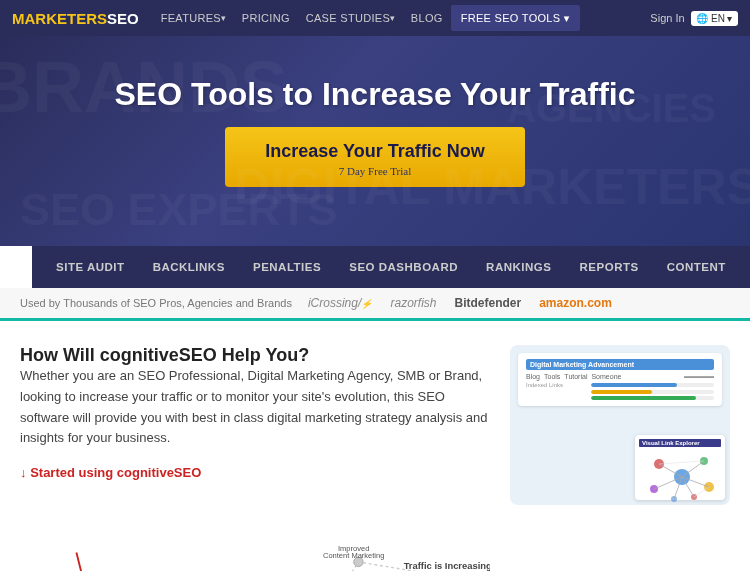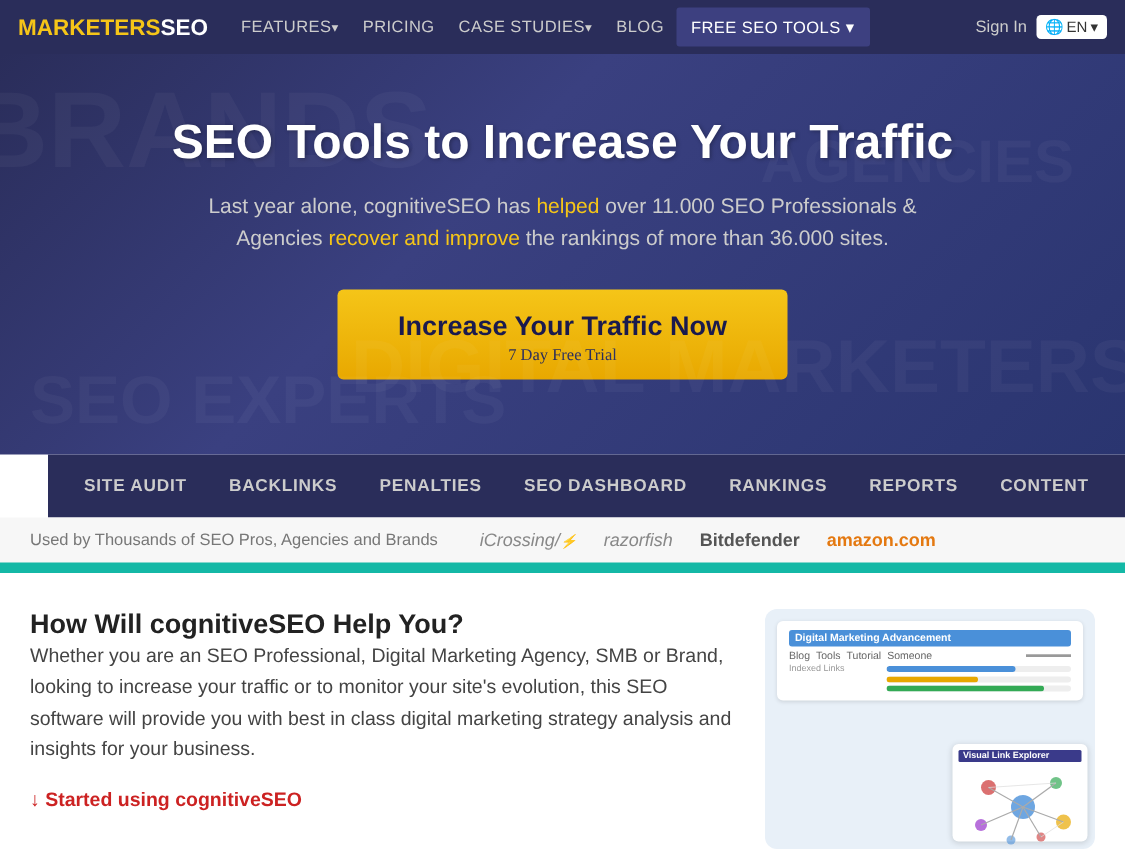--- a/index.html
+++ b/index.html
@@ -150,25 +150,25 @@
       cursor: pointer;
       padding: 0 8px;
       height: 42px;
       display: flex;
       align-items: center;
     }
 
     
     .brand-bar {
       background: #f7f7f7;
-      border-bottom: 7px solid #14b8a6;
+      border-bottom: 3px solid #14b8a6;
       padding: 8px 20px;
       display: flex;
       align-items: center;
-      gap: 28px;
+      gap: 16px;
       font-size: 11px;
       color: #777;
     }
     .brand-logos {
       display: flex;
       align-items: center;
       gap: 18px;
     }
     .brand-logo {
       font-size: 12px;
@@ -319,23 +319,20 @@
   </div>
 </nav>
 
 <section class="hero">
   <div class="hero-bg-text hero-bg-1">BRANDS</div>
   <div class="hero-bg-text hero-bg-2">DIGITAL MARKETERS</div>
   <div class="hero-bg-text hero-bg-3">AGENCIES</div>
   <div class="hero-bg-text hero-bg-4">SEO EXPERTS</div>
 
   <h1>SEO Tools to Increase Your Traffic</h1>
-  <p class="hero-sub">
-    <span>Last year alone, cognitiveSEO has </span><span class="highlight-yellow">helped</span><span> over 11.000 SEO Professionals &amp; Agencies </span><span class="highlight-yellow">recover and improve</span><span> the rankings of more than 36.000 sites.</span>
-  </p>
   <button class="cta-button">
     <span>Increase Your Traffic Now</span>
     <span class="cta-trial">7 Day Free Trial</span>
   </button>
 </section>
 
 <div class="tool-nav">
   <div class="tool-nav-item">SITE AUDIT</div>
   <div class="tool-nav-item">BACKLINKS</div>
   <div class="tool-nav-item">PENALTIES</div>

